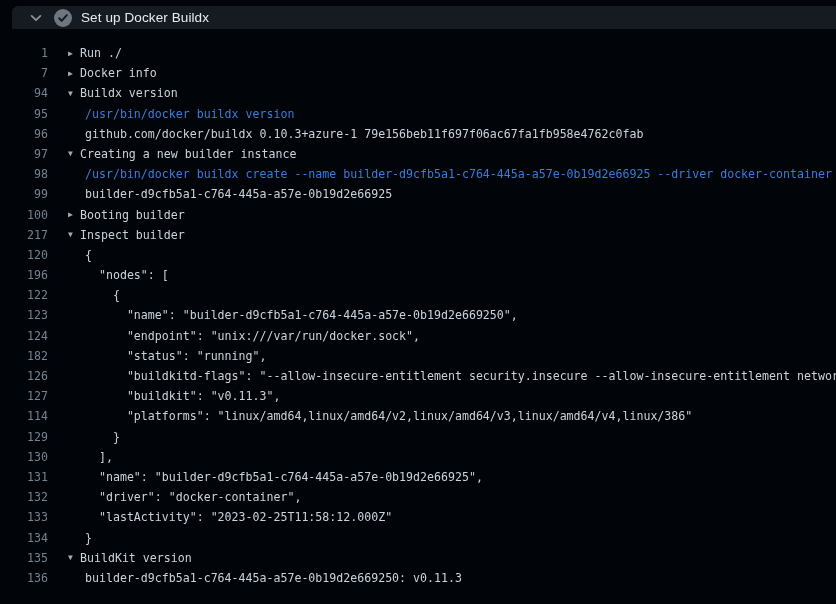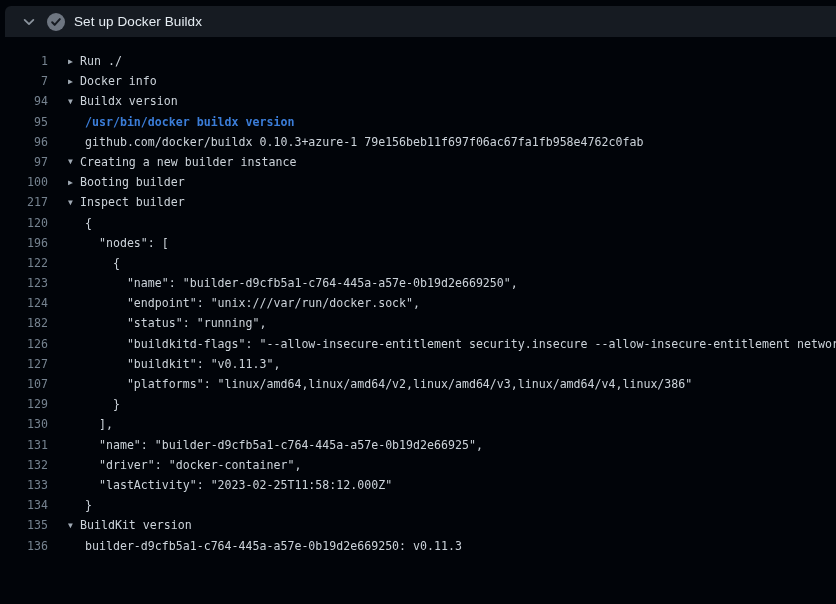--- a/index.html
+++ b/index.html
@@ -16,22 +16,22 @@
   * { box-sizing: border-box; }
   html, body { margin: 0; padding: 0; }
   body {
     width: 836px;
     height: 604px;
     background: var(--page-bg);
     overflow: hidden;
     font-family: "Liberation Sans", sans-serif;
   }
   .step-header {
-    margin: 6px 0 0 5px;
-    height: 31px;
+    margin: 6px 0 0 12px;
+    height: 23px;
     background: var(--header-bg);
     border-radius: 6px 0 0 0;
     display: flex;
     align-items: center;
     padding-left: 17px;
     cursor: pointer;
   }
   .step-header .chevron { width: 14px; height: 14px; display: flex; align-items: center; }
   .step-header .status { margin-left: 11px; width: 18px; height: 18px; display: flex; align-items: center; }
   .step-title {
@@ -54,21 +54,21 @@
     white-space: pre;
   }
   .num {
     flex: 0 0 48px;
     text-align: right;
     color: var(--num-color);
     cursor: pointer;
   }
   .body { flex: 0 0 auto; white-space: pre; }
   .body.group   { margin-left: 20px; color: var(--text-color); }
-  .body.command { margin-left: 37px; color: var(--command-color); font-weight: bold; }
+  .body.command { margin-left: 37px; color: var(--command-color); }
   .body.output  { margin-left: 37px; color: var(--text-color); }
   .marker {
     display: inline-block;
     width: 12px;
     font-size: 8px;
     color: var(--marker-color);
     vertical-align: 1.5px;
   }
   .text { white-space: pre; }
   .body.group .text { cursor: pointer; }
@@ -110,20 +110,28 @@
   </div>
     <div class="row">
     <span class="num">96</span>
     <span class="body output"><span class="text">github.com/docker/buildx 0.10.3+azure-1 79e156beb11f697f06ac67fa1fb958e4762c0fab</span></span>
   </div>
     <div class="row">
     <span class="num">97</span>
     <span class="body group"><span class="marker">▼</span><span class="text">Creating a new builder instance</span></span>
   </div>
     <div class="row">
+    <span class="num">98</span>
+    <span class="body command"><span class="text">/usr/bin/docker buildx create --name builder-d9cfb5a1-c764-445a-a57e-0b19d2e66925 --driver docker-container</span></span>
+  </div>
+    <div class="row">
+    <span class="num">99</span>
+    <span class="body output"><span class="text">builder-d9cfb5a1-c764-445a-a57e-0b19d2e66925</span></span>
+  </div>
+    <div class="row">
     <span class="num">100</span>
     <span class="body group"><span class="marker">▶</span><span class="text">Booting builder</span></span>
   </div>
     <div class="row">
     <span class="num">217</span>
     <span class="body group"><span class="marker">▼</span><span class="text">Inspect builder</span></span>
   </div>
     <div class="row">
     <span class="num">120</span>
     <span class="body output"><span class="text">{</span></span>
@@ -150,21 +158,21 @@
   </div>
     <div class="row">
     <span class="num">126</span>
     <span class="body output"><span class="text">      "buildkitd-flags": "--allow-insecure-entitlement security.insecure --allow-insecure-entitlement network.host",</span></span>
   </div>
     <div class="row">
     <span class="num">127</span>
     <span class="body output"><span class="text">      "buildkit": "v0.11.3",</span></span>
   </div>
     <div class="row">
-    <span class="num">107</span>
+    <span class="num">114</span>
     <span class="body output"><span class="text">      "platforms": "linux/amd64,linux/amd64/v2,linux/amd64/v3,linux/amd64/v4,linux/386"</span></span>
   </div>
     <div class="row">
     <span class="num">129</span>
     <span class="body output"><span class="text">    }</span></span>
   </div>
     <div class="row">
     <span class="num">130</span>
     <span class="body output"><span class="text">  ],</span></span>
   </div>

